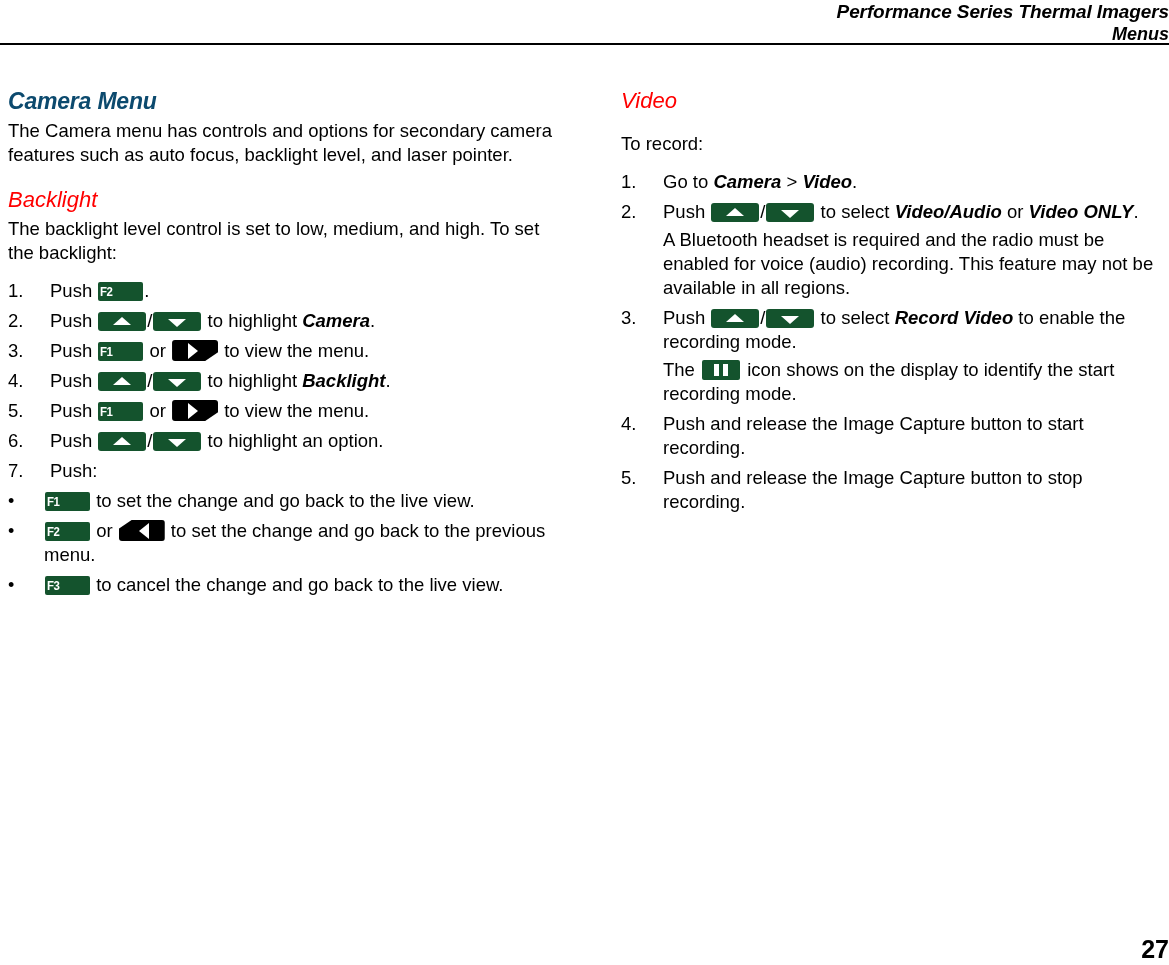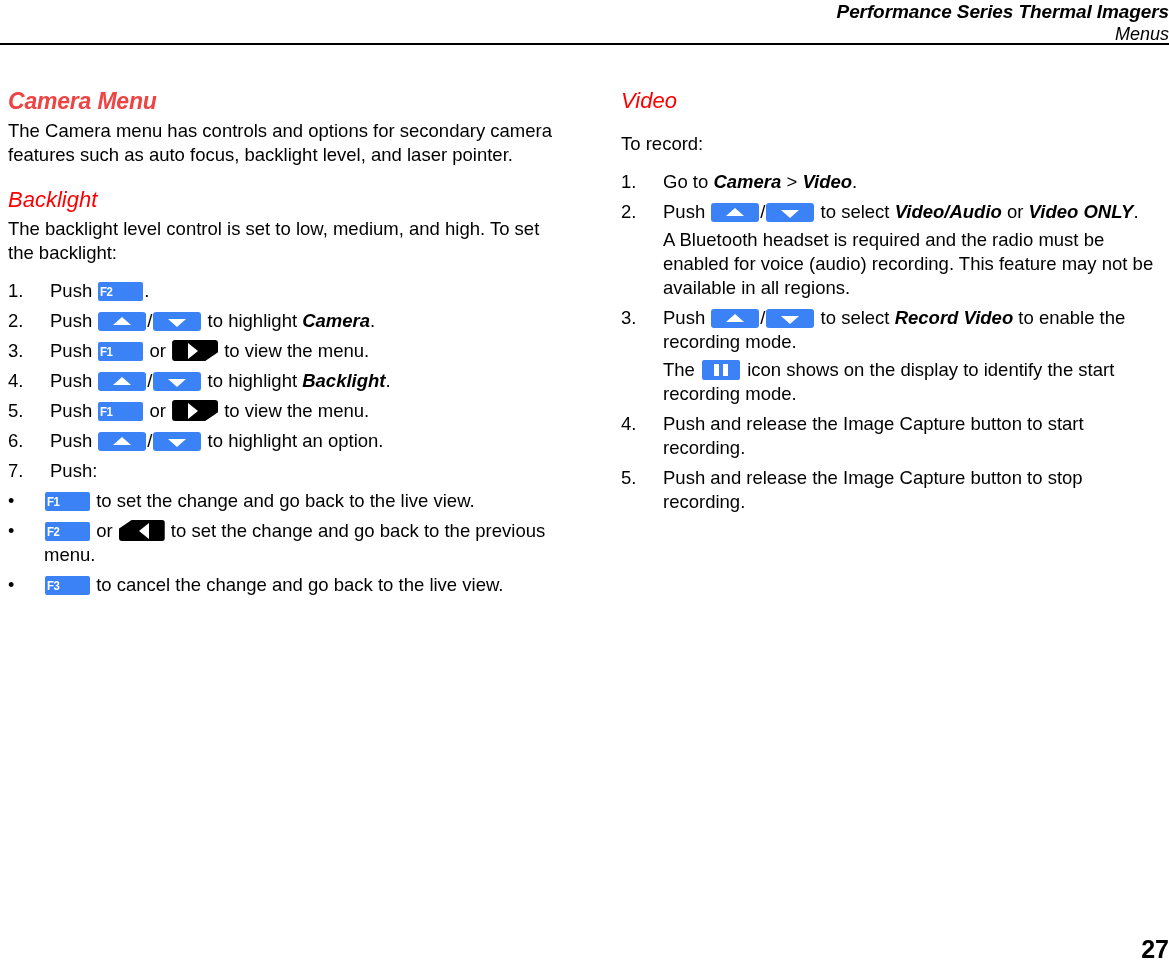--- a/index.html
+++ b/index.html
@@ -27,21 +27,21 @@
   .hdr-title {
     font-style: italic;
     font-weight: bold;
     font-size: 19px;
     line-height: 22px;
     letter-spacing: -0.1px;
     padding-top: 1px;
   }
   .hdr-sub {
     font-style: italic;
-    font-weight: normal;
+    font-weight: bold;
     font-size: 18px;
     line-height: 21px;
     padding-top: 1px;
   }
   .hdr-rule {
     position: absolute;
     top: 43px;
     left: 0;
     width: 1169px;
     height: 2px;
@@ -62,21 +62,21 @@
   .col-left  { left: 8px;   width: 556px; }
   .col-right { left: 621px; width: 548px; }
 
   
   h2.h-major {
     margin: 0;
     font-size: 23px;
     line-height: 27px;
     font-style: italic;
     font-weight: bold;
-    color: #ef4444;
+    color: #0c4a6e;
     letter-spacing: -0.2px;
   }
   h3.h-minor {
     margin: 20px 0 0 0;
     font-size: 22px;
     line-height: 26px;
     font-style: italic;
     font-weight: normal;
     color: #ff0000;
   }
@@ -136,21 +136,21 @@
     font-size: 18px;
     line-height: 24px;
   }
 
   b, .bold { font-weight: bold; font-style: italic; }
 
   
   .key {
     display: inline-block;
     vertical-align: -4px;
-    background: #3b82f6;
+    background: #14532d;
     position: relative;
   }
   .key-fn {
     width: 45px;
     height: 19px;
     border-radius: 2px;
     margin: 0 1px;
   }
   .key-fn .lbl {
     position: absolute;

